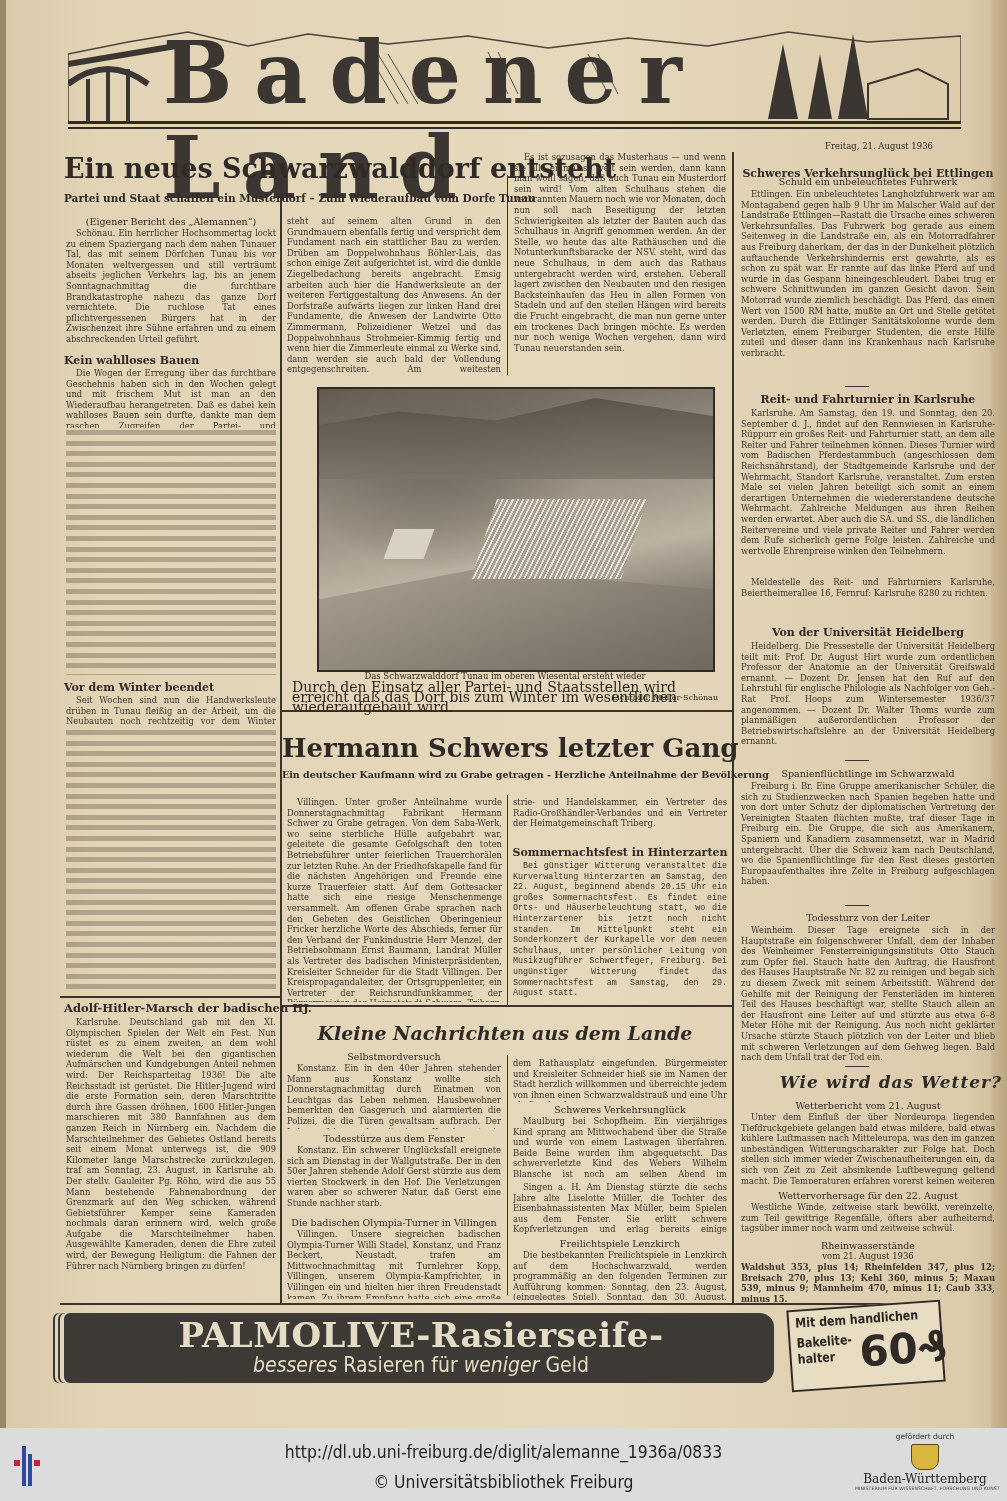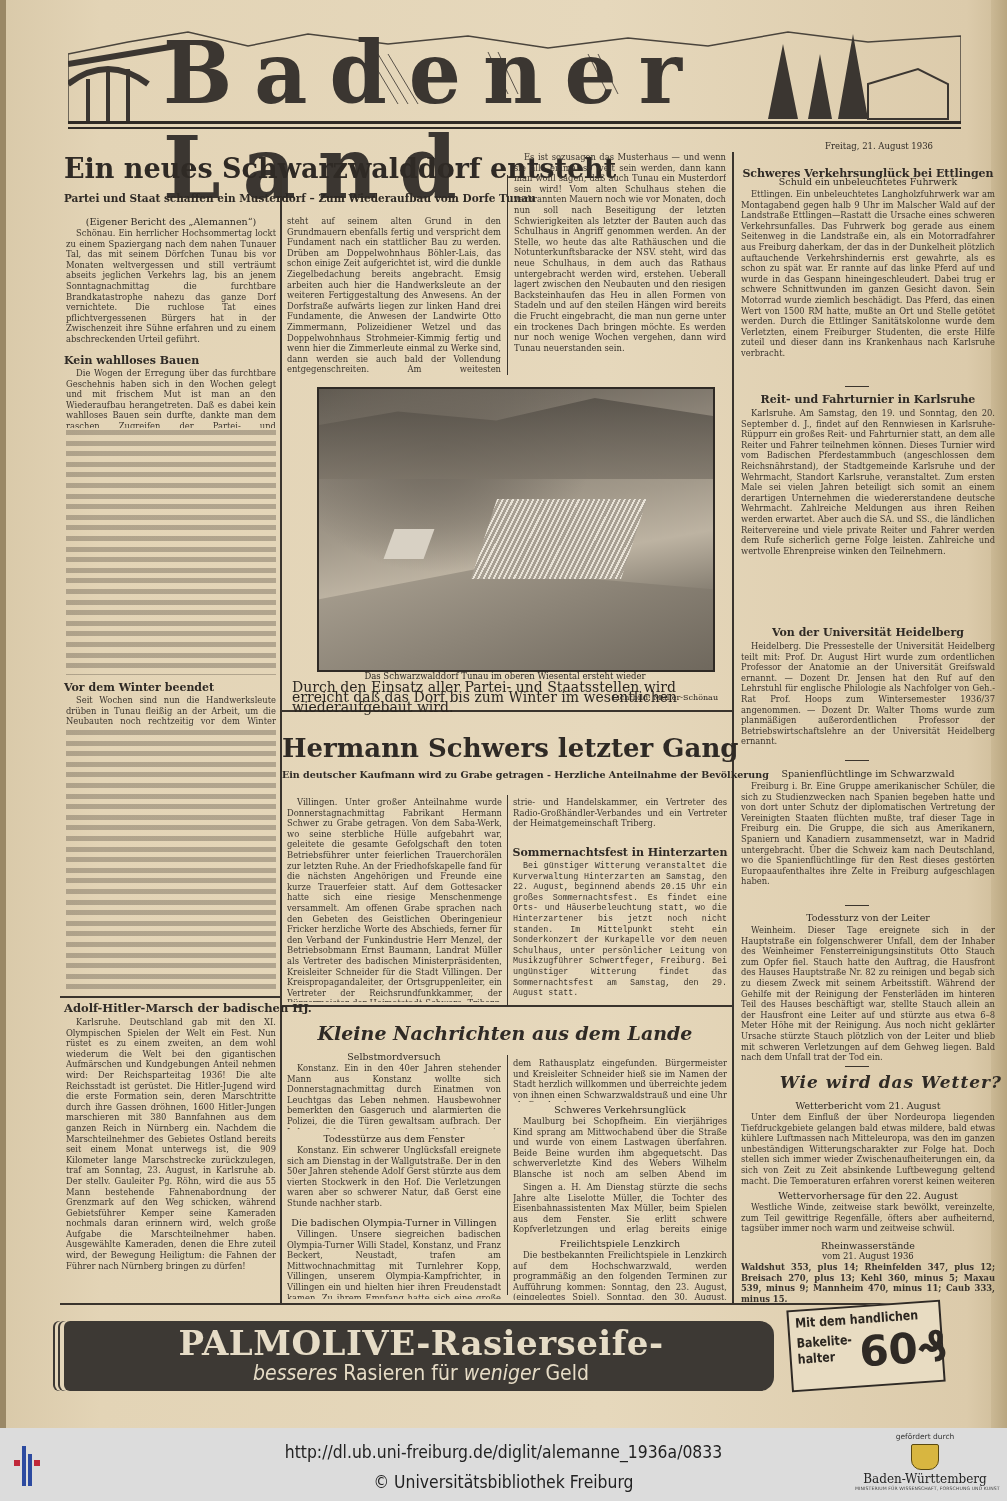--- a/index.html
+++ b/index.html
@@ -46,21 +46,21 @@
   .caption-title { position:absolute; left:280px; top:671px; width:450px; text-align:center; font-size:8.5px; }
   .caption { position:absolute; left:292px; top:682px; width:426px; font-size:14px; line-height:10px; }
   .caption-credit { position:absolute; left:600px; top:692px; font-size:8px; }
 
   .kleine { position:absolute; left:280px; top:1022px; width:450px; text-align:center; font-style:italic; font-weight:bold; font-size:19px; color:#2f2a25; }
   .wetter { position:absolute; left:740px; top:1072px; width:262px; text-align:right; font-style:italic; font-weight:bold; font-size:17px; letter-spacing:1px; color:#2f2a25; }
 
   
   .ad { position:absolute; left:64px; top:1313px; width:872px; height:73px; }
   .ad-band { position:absolute; left:0; top:0; width:710px; height:70px; background:#3d3934; border-radius:6px 14px 14px 6px;
-     box-shadow: -4px 0 0 #e3d5b9, -6px 0 0 #3d3934, -9px 0 0 #e3d5b9, -11px 0 0 #3d3934; margin-top: 8px; }
+     box-shadow: -4px 0 0 #e3d5b9, -6px 0 0 #3d3934, -9px 0 0 #e3d5b9, -11px 0 0 #3d3934; }
   .ad-brand { position:absolute; left:12px; top:2px; width:690px; text-align:center; font-family:"DejaVu Serif", serif; font-weight:bold; font-size:34px; color:#e6dcc6; letter-spacing:0.5px; white-space:nowrap; }
   .ad-tag { position:absolute; left:12px; top:40px; width:690px; text-align:center; font-family:"DejaVu Sans", sans-serif; font-size:21px; color:#e6dcc6; white-space:nowrap; transform:scaleX(0.9); }
   .ad-tag .it { font-style:italic; }
   .ad-box { position:absolute; left:725px; top:-8px; width:150px; height:78px; border:2px solid #2f2a25; background:#e8dcc2; transform:rotate(-4deg); }
   .ad-box-l1 { position:absolute; left:6px; top:4px; font-family:"DejaVu Sans", sans-serif; font-size:13px; font-weight:bold; white-space:nowrap; transform:scaleX(0.85); transform-origin:left; }
   .ad-box-l2 { position:absolute; left:6px; top:24px; font-family:"DejaVu Sans", sans-serif; font-size:13px; font-weight:bold; line-height:16px; width:60px; transform:scaleX(0.85); transform-origin:left; }
   .ad-price { position:absolute; left:68px; top:20px; font-family:"DejaVu Sans", sans-serif; font-size:42px; font-weight:bold; color:#2f2a25; }
 
   
   .footer { position:absolute; left:0; top:1428px; width:1007px; height:73px; background:#dcdcdc; }
@@ -194,20 +194,23 @@
   <div class="small-hd" style="left:736px;top:176px;width:264px;">Schuld ein unbeleuchtetes Fuhrwerk</div>
   <div class="text" style="left:741px;top:189px;width:254px;height:184px;">
       <p>Ettlingen. Ein unbeleuchtetes Langholzfuhrwerk war am Montagabend gegen halb 9 Uhr im Malscher Wald auf der Landstraße Ettlingen—Rastatt die Ursache eines schweren Verkehrsunfalles. Das Fuhrwerk bog gerade aus einem Seitenweg in die Landstraße ein, als ein Motorradfahrer aus Freiburg daherkam, der das in der Dunkelheit plötzlich auftauchende Verkehrshindernis erst gewahrte, als es schon zu spät war. Er rannte auf das linke Pferd auf und wurde in das Gespann hineingeschleudert. Dabei trug er schwere Schnittwunden im ganzen Gesicht davon. Sein Motorrad wurde ziemlich beschädigt. Das Pferd, das einen Wert von 1500 RM hatte, mußte an Ort und Stelle getötet werden. Durch die Ettlinger Sanitätskolonne wurde dem Verletzten, einem Freiburger Studenten, die erste Hilfe zuteil und dieser dann ins Krankenhaus nach Karlsruhe verbracht.</p>
     </div>
 
   <div class="hrule" style="left:845px;top:386px;width:24px;height:1px;"></div>
   <div class="hd hd-c" style="left:736px;top:393px;width:264px;">Reit- und Fahrturnier in Karlsruhe</div>
   <div class="text" style="left:741px;top:408px;width:254px;height:166px;">
       <p>Karlsruhe. Am Samstag, den 19. und Sonntag, den 20. September d. J., findet auf den Rennwiesen in Karlsruhe-Rüppurr ein großes Reit- und Fahrturnier statt, an dem alle Reiter und Fahrer teilnehmen können. Dieses Turnier wird vom Badischen Pferdestammbuch (angeschlossen dem Reichsnährstand), der Stadtgemeinde Karlsruhe und der Wehrmacht, Standort Karlsruhe, veranstaltet. Zum ersten Male sei vielen Jahren beteiligt sich somit an einem derartigen Unternehmen die wiedererstandene deutsche Wehrmacht. Zahlreiche Meldungen aus ihren Reihen werden erwartet. Aber auch die SA. und SS., die ländlichen Reitervereine und viele private Reiter und Fahrer werden dem Rufe sicherlich gerne Folge leisten. Zahlreiche und wertvolle Ehrenpreise winken den Teilnehmern.</p>
     </div>
+  <div class="text" style="left:741px;top:577px;width:254px;height:34px;">
+      <p>Meldestelle des Reit- und Fahrturniers Karlsruhe, Beiertheimerallee 16, Fernruf: Karlsruhe 8280 zu richten.</p>
+    </div>
 
   <div class="hd hd-c" style="left:736px;top:626px;width:264px;">Von der Universität Heidelberg</div>
   <div class="text" style="left:741px;top:641px;width:254px;height:112px;">
       <p>Heidelberg. Die Pressestelle der Universität Heidelberg teilt mit: Prof. Dr. August Hirt wurde zum ordentlichen Professor der Anatomie an der Universität Greifswald ernannt. — Dozent Dr. Jensen hat den Ruf auf den Lehrstuhl für englische Philologie als Nachfolger von Geh.-Rat Prof. Hoops zum Wintersemester 1936/37 angenommen. — Dozent Dr. Walter Thoms wurde zum planmäßigen außerordentlichen Professor der Betriebswirtschaftslehre an der Universität Heidelberg ernannt.</p>
     </div>
 
   <div class="hrule" style="left:845px;top:760px;width:24px;height:1px;"></div>
   <div class="small-hd" style="left:736px;top:768px;width:264px;">Spanienflüchtlinge im Schwarzwald</div>
   <div class="text" style="left:741px;top:781px;width:254px;height:118px;">
       <p>Freiburg i. Br. Eine Gruppe amerikanischer Schüler, die sich zu Studienzwecken nach Spanien begeben hatte und von dort unter Schutz der diplomatischen Vertretung der Vereinigten Staaten flüchten mußte, traf dieser Tage in Freiburg ein. Die Gruppe, die sich aus Amerikanern, Spaniern und Kanadiern zusammensetzt, war in Madrid untergebracht. Über die Schweiz kam nach Deutschland, wo die Spanienflüchtlinge für den Rest dieses gestörten Europaaufenthaltes ihre Zelte in Freiburg aufgeschlagen haben.</p>

